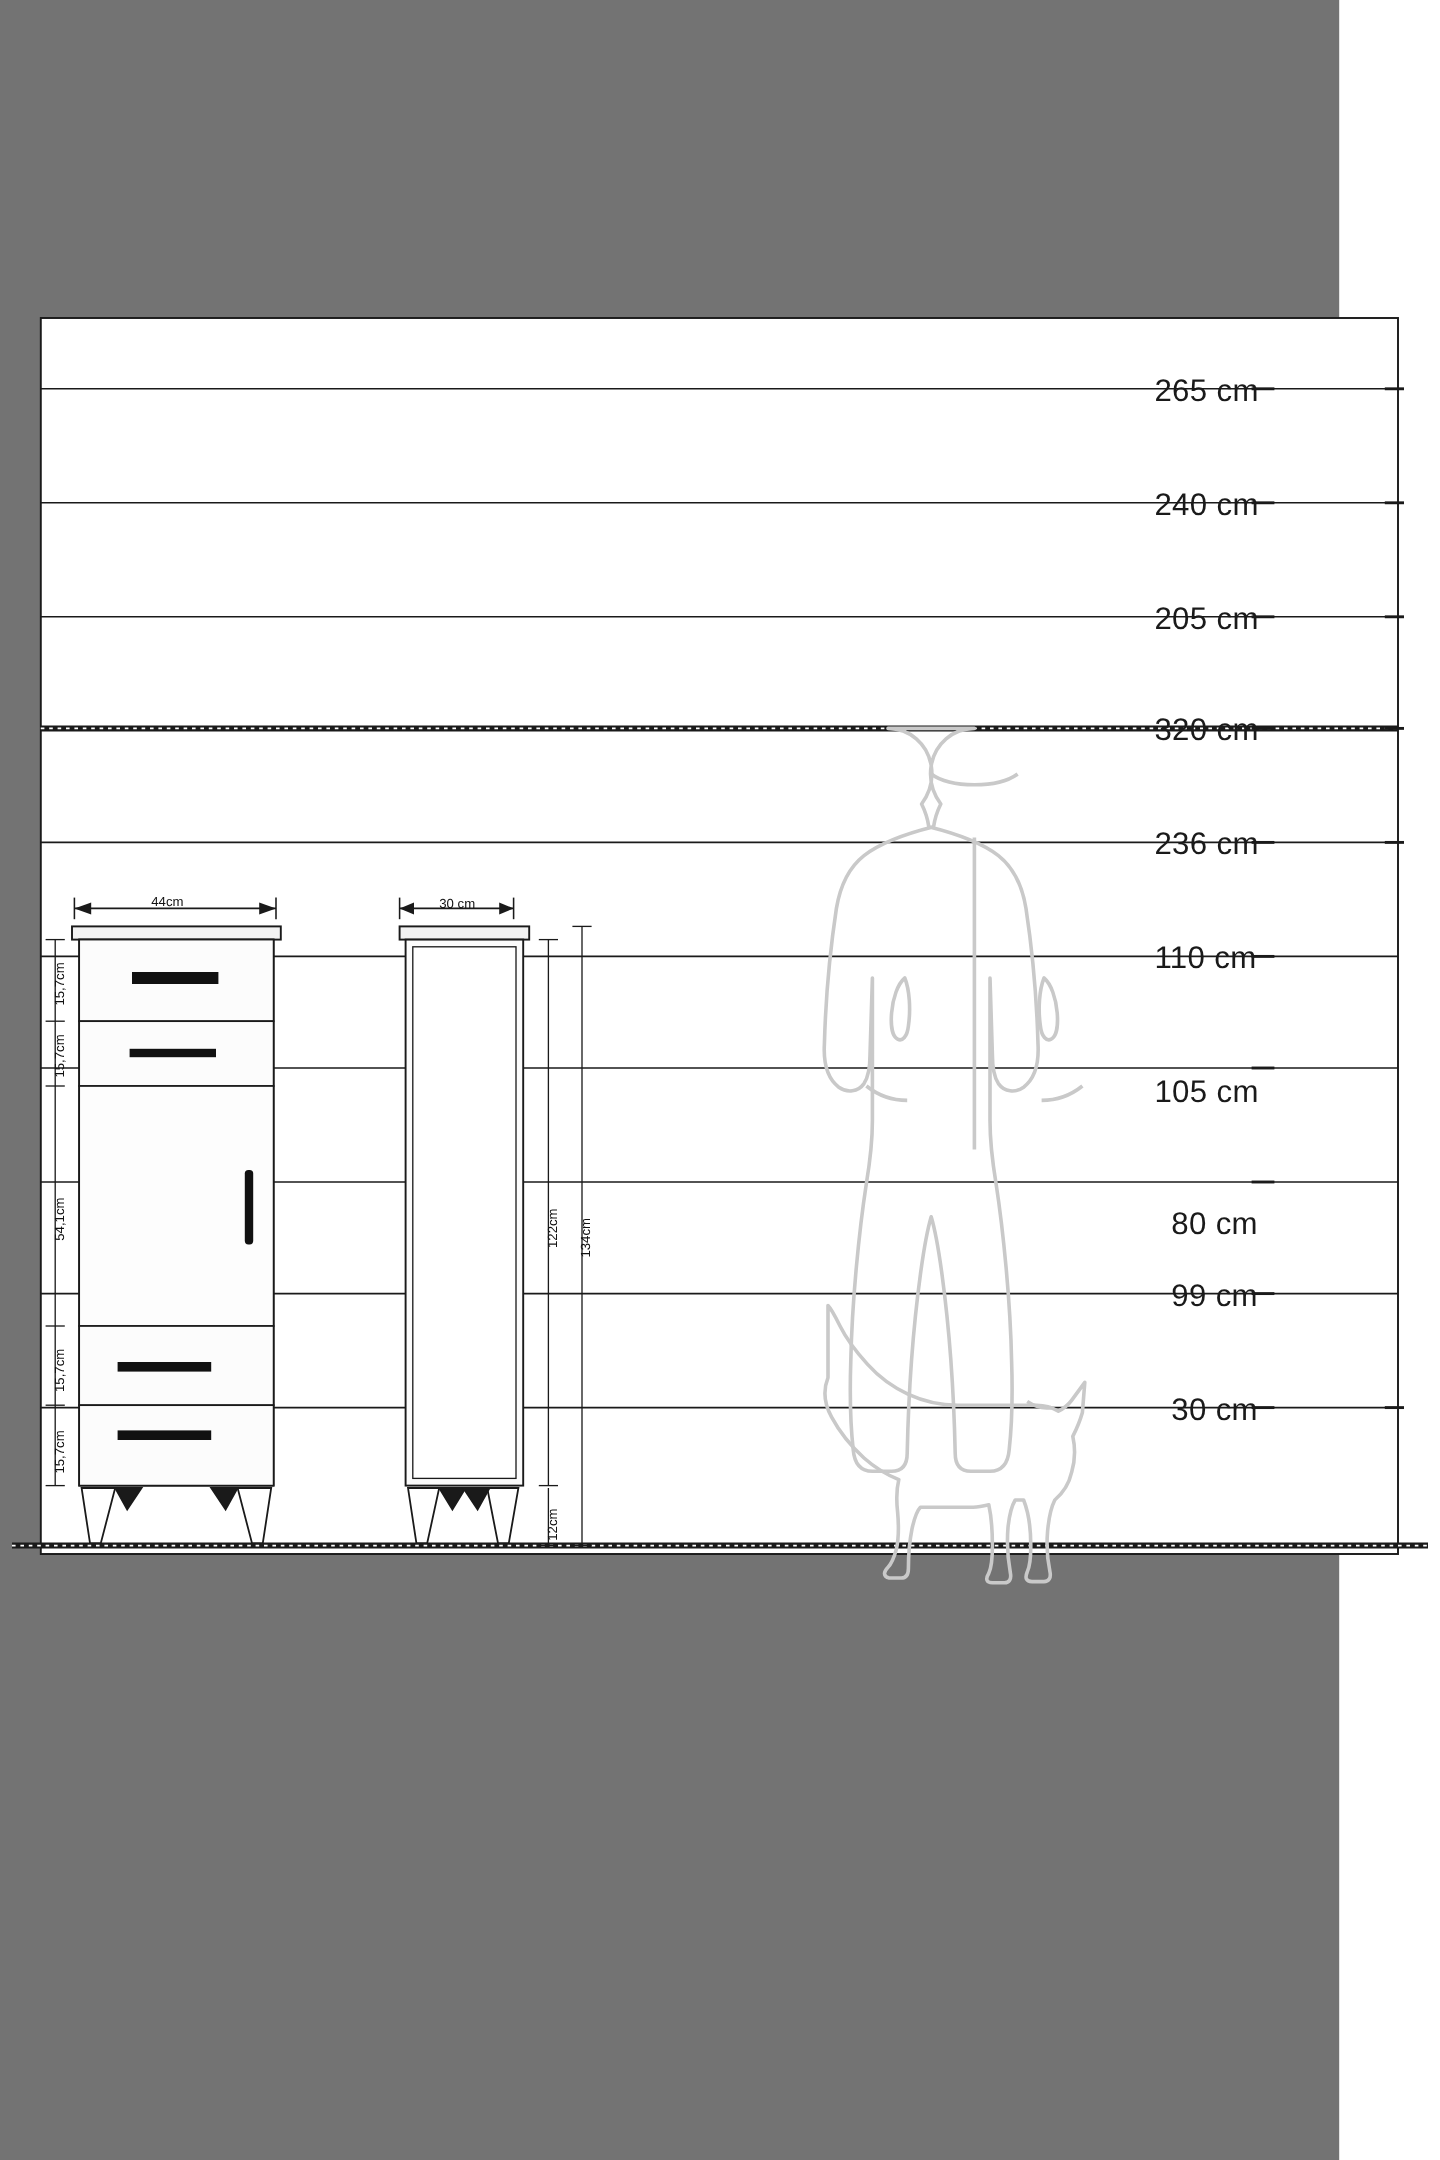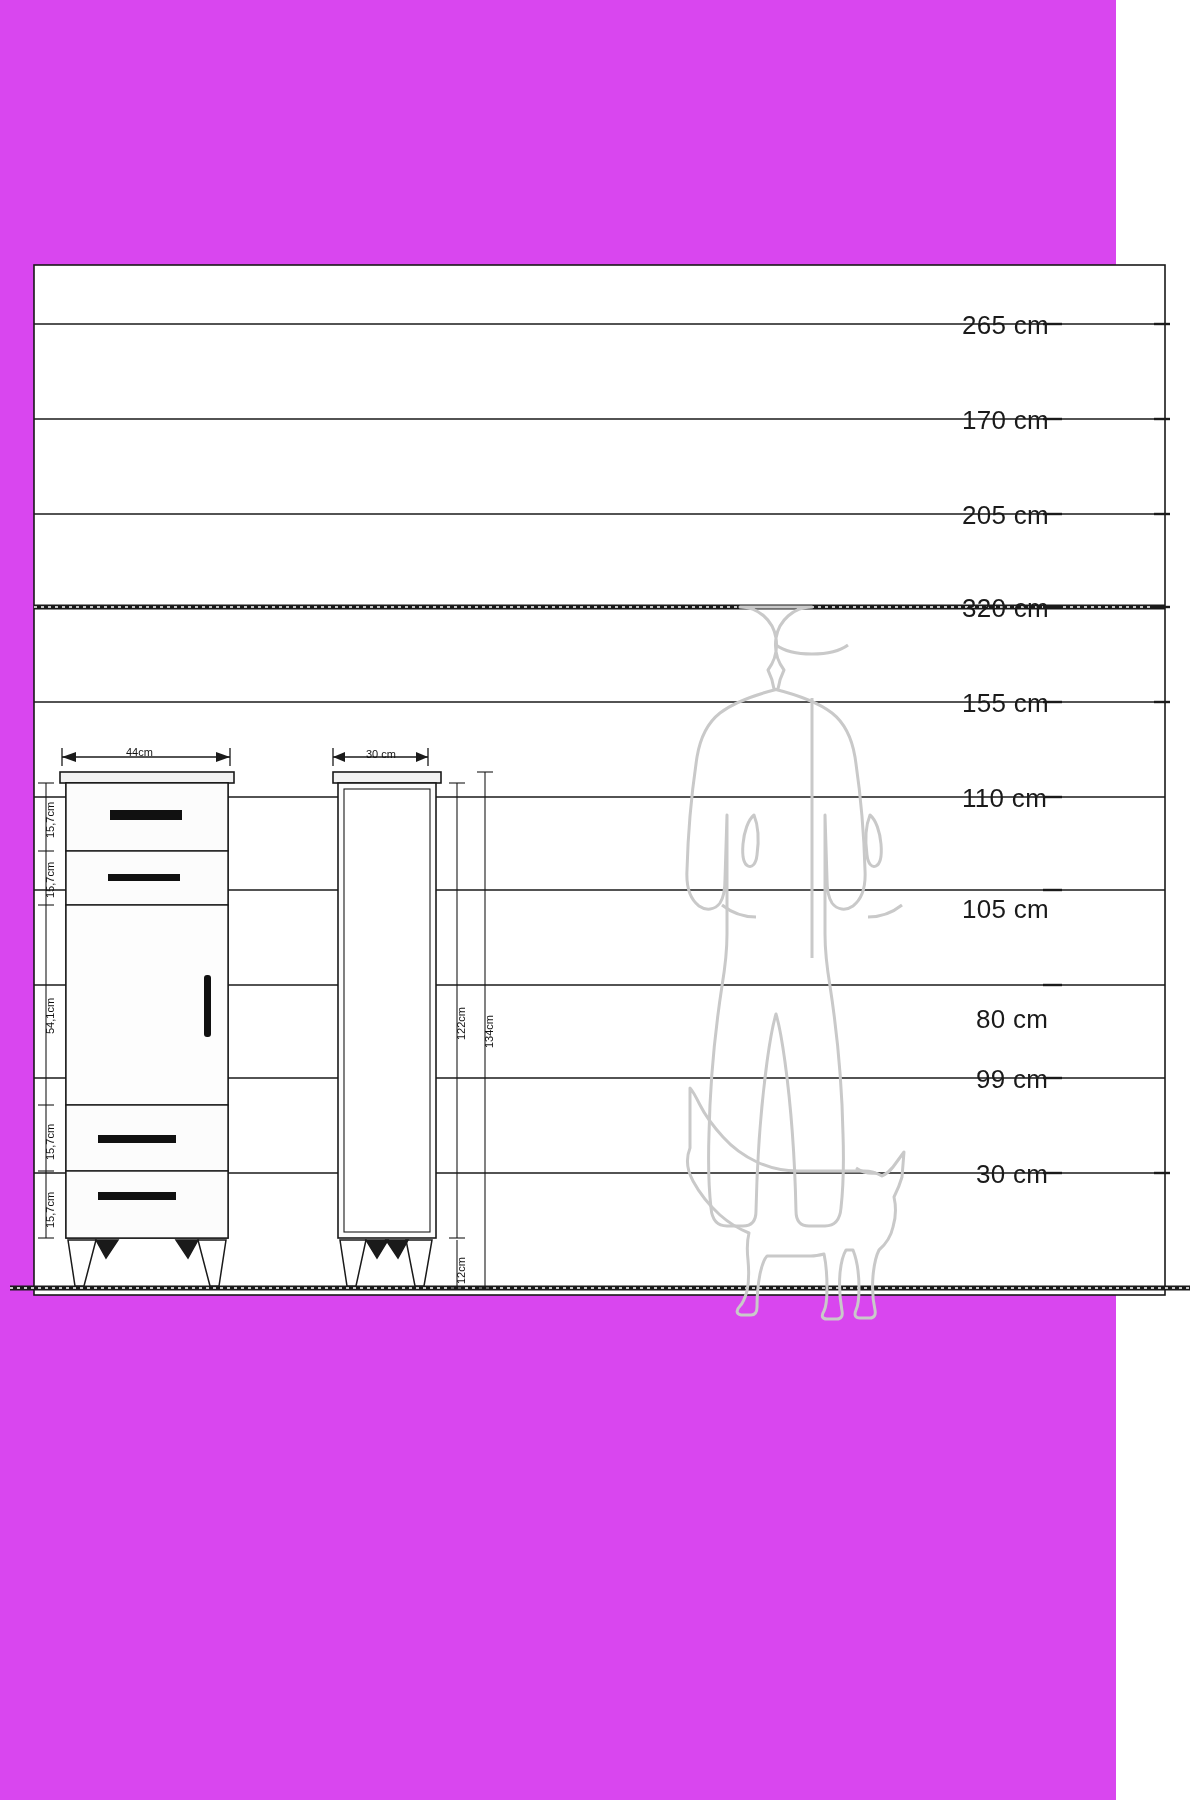--- a/index.html
+++ b/index.html
@@ -10,21 +10,21 @@
   body {
     width: 1200px;
     height: 1800px;
     font-family: "Liberation Sans", sans-serif;
     overflow: hidden;
   }
   #stage {
     position: relative;
     width: 1116px;
     height: 1800px;
-    background: #d946ef;
+    background: #737373;
   }
   svg#drawing {
     position: absolute;
     left: 0;
     top: 0;
     width: 1200px;
     height: 1800px;
     display: block;
   }
   .scale-label {
@@ -275,24 +275,24 @@
                c-14 0 -28 -3 -41 -9
                c-13 -6 -25 -15 -34 -25
                c-10 -11 -18 -22 -23 -32
                c-4 -8 -7 -14 -10 -17 Z"></path>
       <path d="M856 1168 c6 4 13 6 20 5"></path>
     </g>
 
   </svg>
 
   <div class="scale-label" style="left:962px; top:310px;">265 cm</div>
-  <div class="scale-label" style="left:962px; top:405px;">170 cm</div>
+  <div class="scale-label" style="left:962px; top:405px;">240 cm</div>
   <div class="scale-label" style="left:962px; top:500px;">205 cm</div>
   <div class="scale-label" style="left:962px; top:593px;">320 cm</div>
-  <div class="scale-label" style="left:962px; top:688px;">155 cm</div>
+  <div class="scale-label" style="left:962px; top:688px;">236 cm</div>
   <div class="scale-label" style="left:962px; top:783px;">110 cm</div>
   <div class="scale-label" style="left:962px; top:894px;">105 cm</div>
   <div class="scale-label" style="left:976px; top:1004px;">80 cm</div>
   <div class="scale-label" style="left:976px; top:1064px;">99 cm</div>
   <div class="scale-label" style="left:976px; top:1159px;">30 cm</div>
 
   <div class="dim-label" style="left:126px; top:746px;">44cm</div>
   <div class="dim-label vert" style="left:44px; top:838px;">15,7cm</div>
   <div class="dim-label vert" style="left:44px; top:898px;">15,7cm</div>
   <div class="dim-label vert" style="left:44px; top:1034px;">54,1cm</div>

